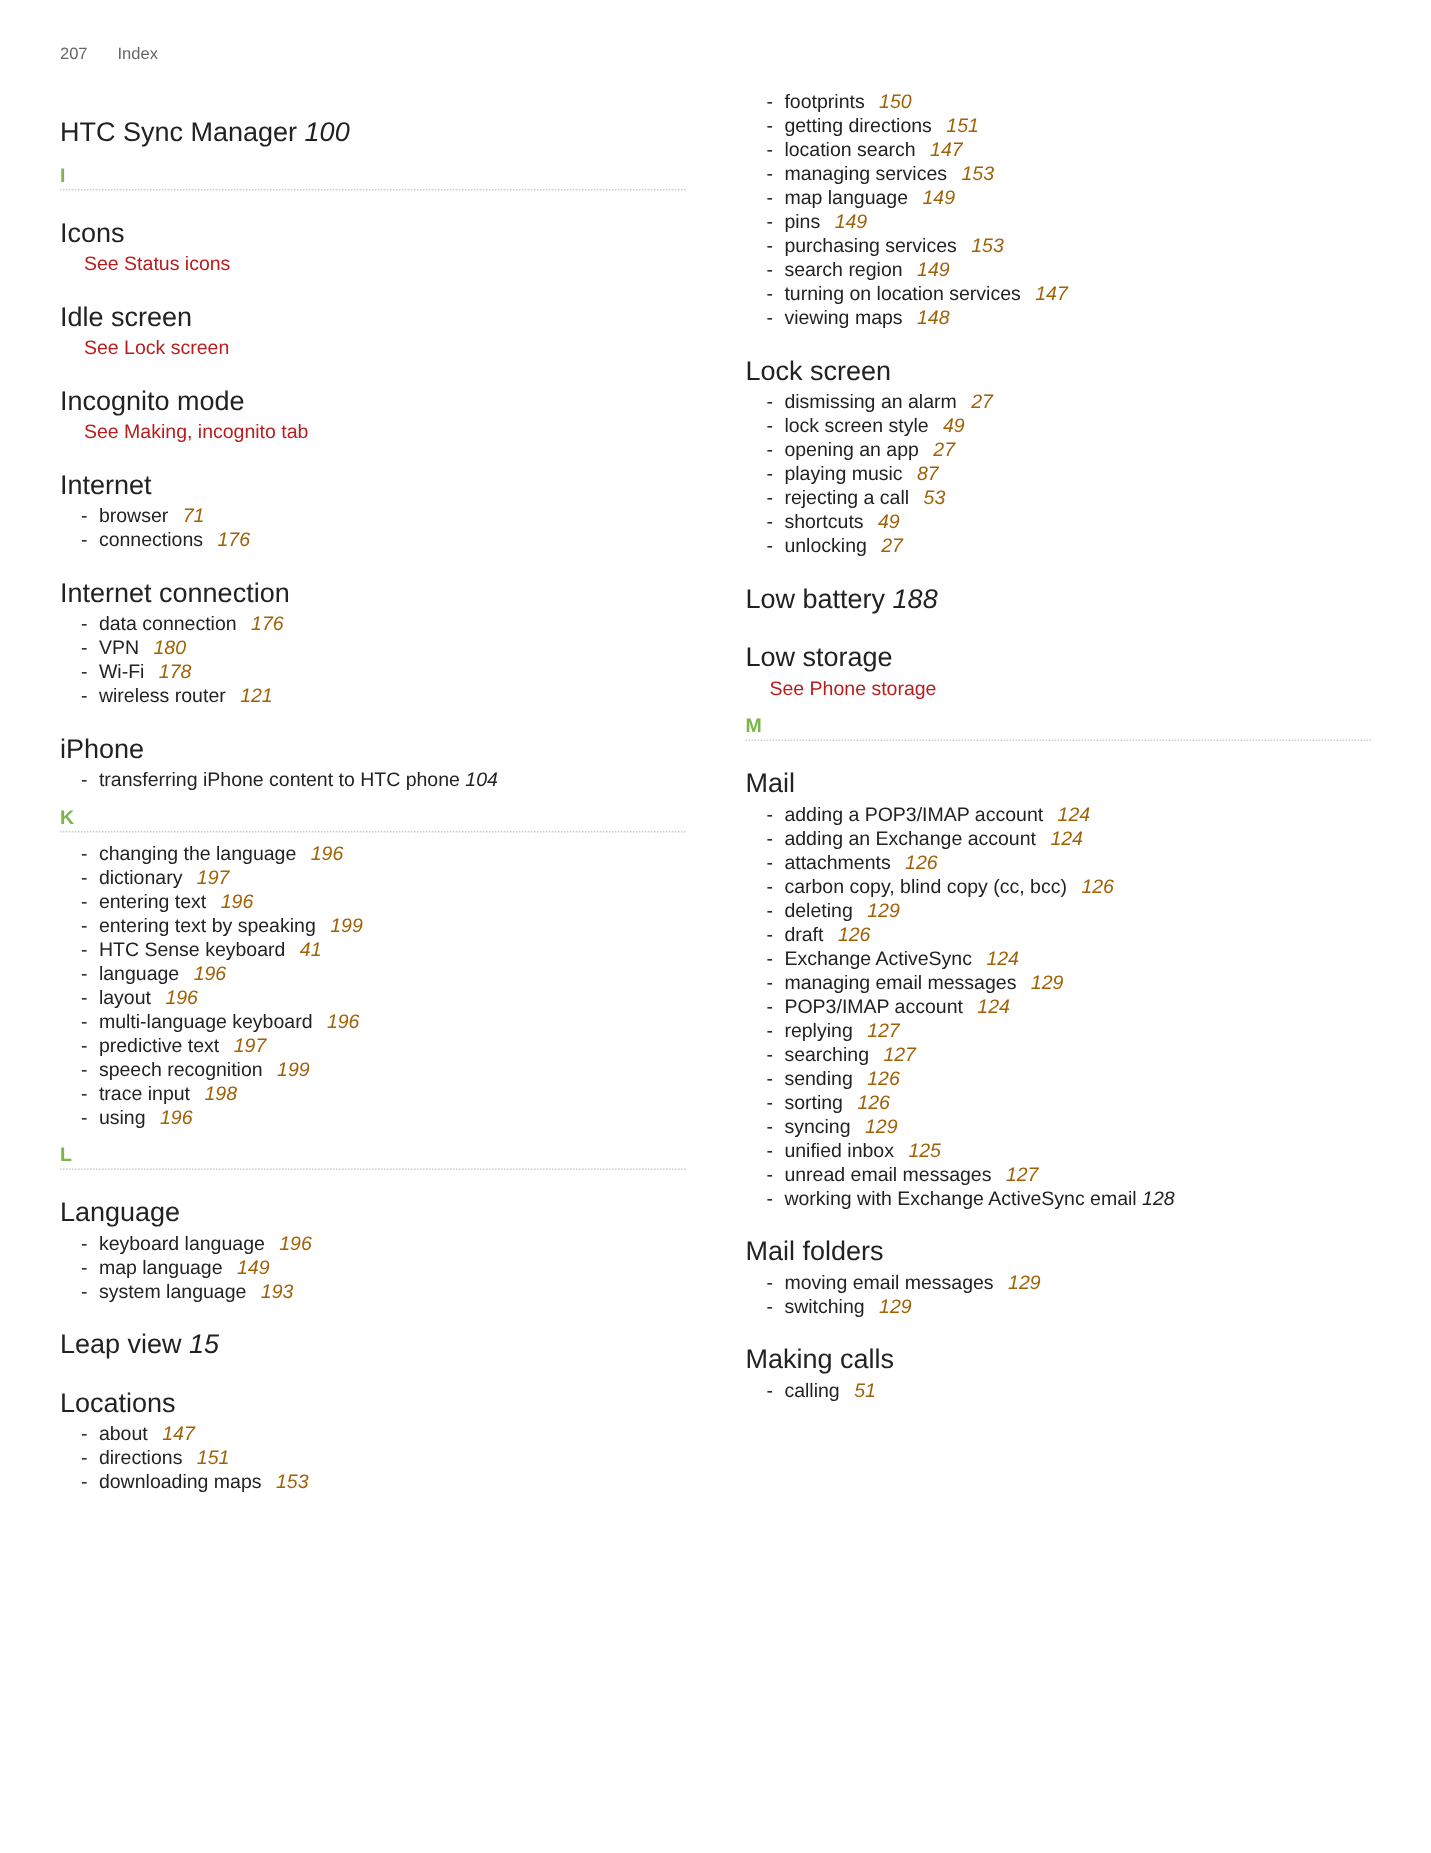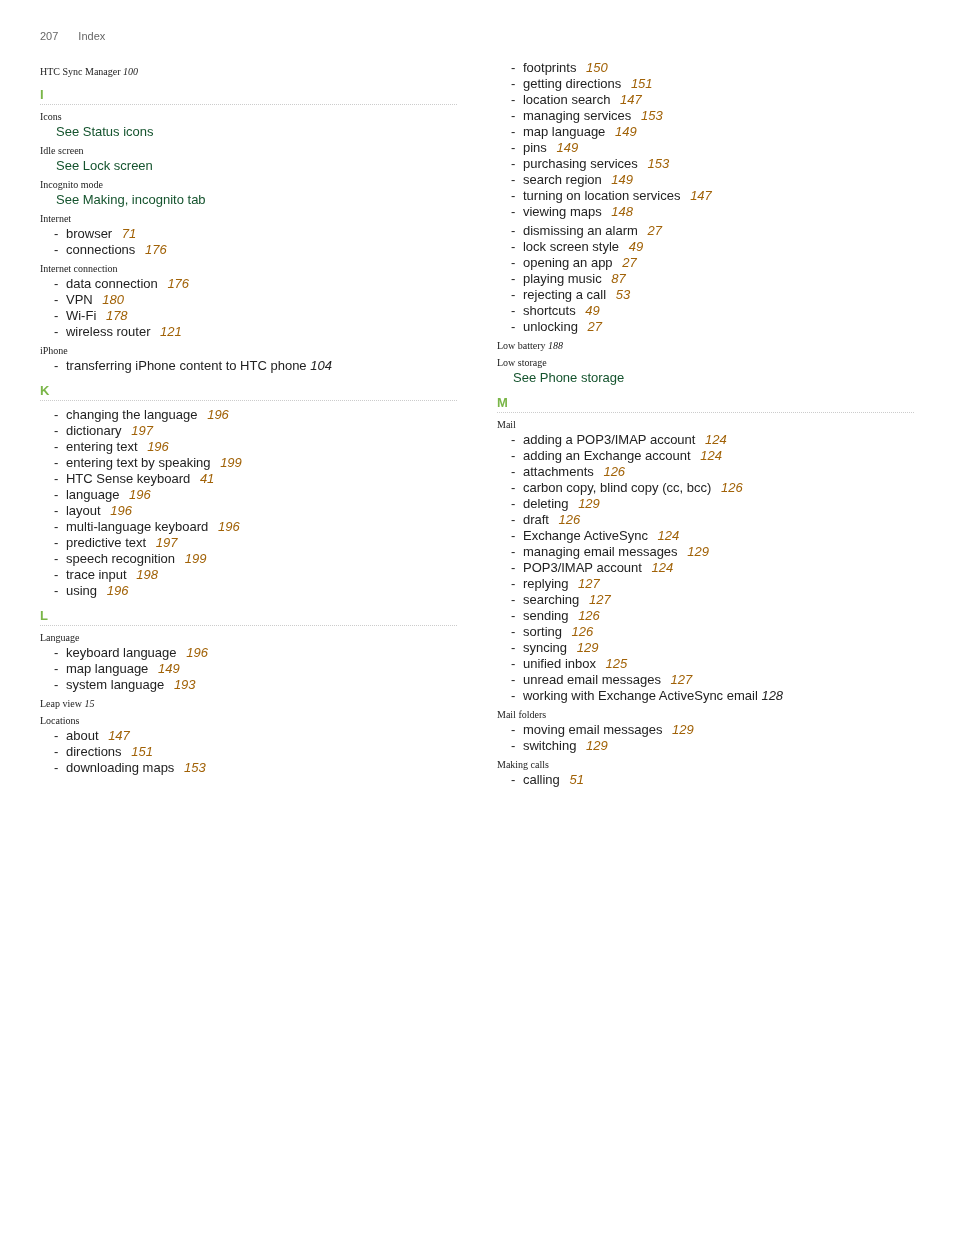--- a/index.html
+++ b/index.html
@@ -29,30 +29,29 @@
     .section-letter {
       color: #7ab648;
       font-size: 13px;
       font-weight: bold;
       border-bottom: 1px dotted #ccc;
       padding-bottom: 2px;
       margin-bottom: 6px;
       margin-top: 10px;
     }
     .entry-title {
-      font-size: 10px;
+      font-size: 18px;
       font-weight: normal;
-      margin-top: 6px;
+      margin-top: 18px;
       margin-bottom: 2px;
-      font-family: Liberation Serif, serif;
     }
     .see-ref {
       padding-left: 16px;
       font-size: 13px;
-      color: #14532d;
+      color: #b91c1c;
       margin-bottom: 2px;
     }
     .sub-entry {
       padding-left: 14px;
       font-size: 13px;
       margin-bottom: 1px;
       display: flex;
       gap: 4px;
     }
     .sub-entry .dash { color: #222; }
@@ -280,20 +279,21 @@
           <span class="label">&nbsp;turning on location services</span>
           <span class="pagenum">&nbsp;<em>147</em></span>
         </div>
         <div class="sub-entry">
           <span class="dash">-</span>
           <span class="label">&nbsp;viewing maps</span>
           <span class="pagenum">&nbsp;<em>148</em></span>
         </div>
       </div>
       <div class="entry-block">
+        <div class="entry-title">Lock screen</div>
         <div class="sub-entry">
           <span class="dash">-</span>
           <span class="label">&nbsp;dismissing an alarm</span>
           <span class="pagenum">&nbsp;<em>27</em></span>
         </div>
         <div class="sub-entry">
           <span class="dash">-</span>
           <span class="label">&nbsp;lock screen style</span>
           <span class="pagenum">&nbsp;<em>49</em></span>
         </div>

